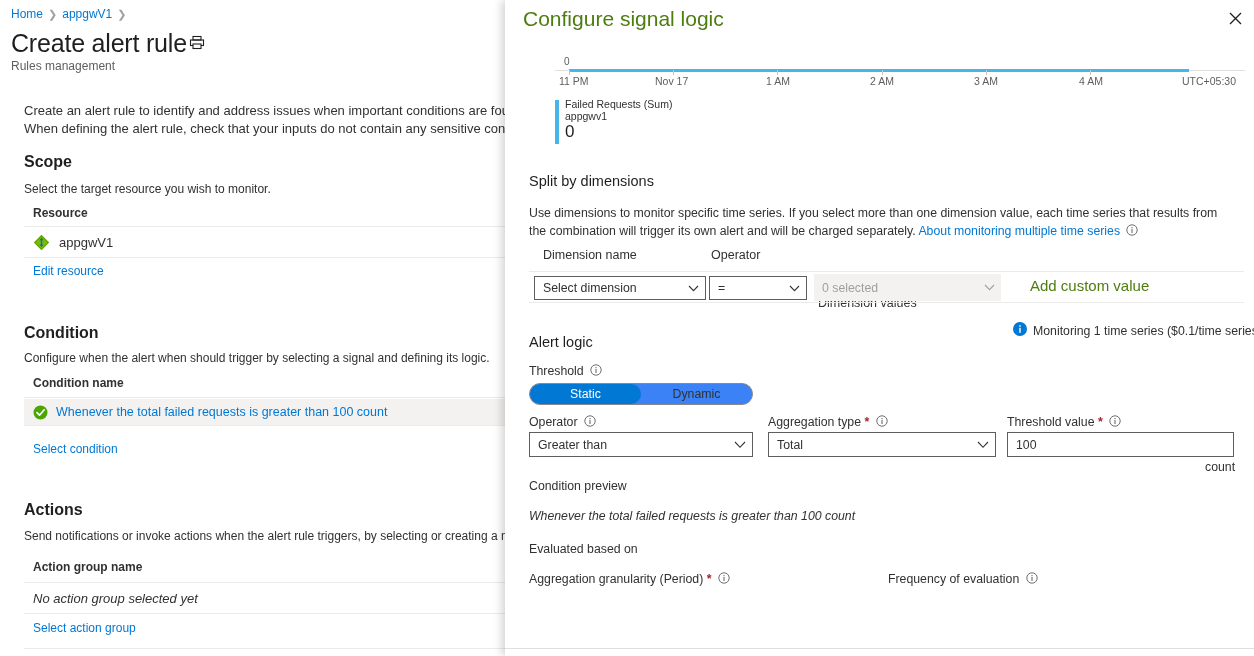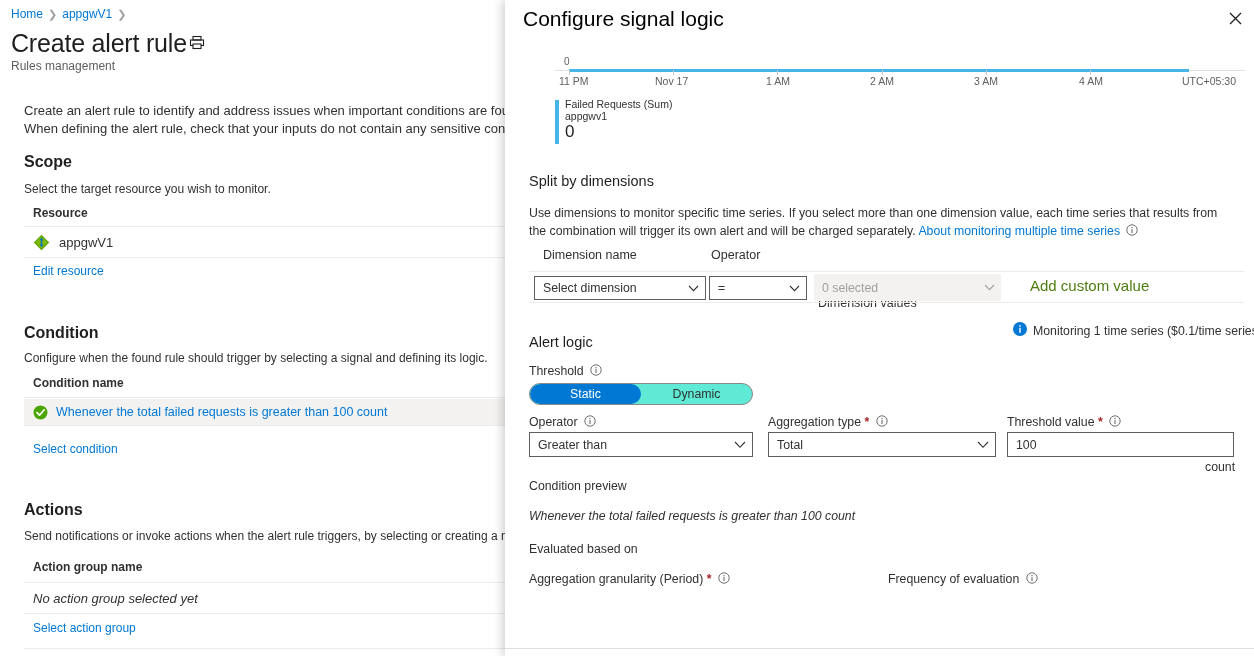--- a/index.html
+++ b/index.html
@@ -186,21 +186,21 @@
     background: #ffffff;
     box-shadow: -3px 0 9px rgba(0,0,0,0.18);
     overflow: hidden;
   }
   .flyout-title {
     position: absolute;
     left: 18px; top: 4px;
     font-size: 21px;
     line-height: 30px;
     font-weight: 300;
-    color: #000000;
+    color: #4d7c0f;
     white-space: nowrap;
   }
   .close-btn {
     position: absolute;
     right: 6px; top: 5px;
     width: 26px; height: 26px;
     display: flex; align-items: center; justify-content: center;
     cursor: pointer;
     color: #605e5c;
   }
@@ -406,21 +406,21 @@
     line-height: 16px;
     white-space: nowrap;
   }
 
   .toggle {
     position: absolute;
     box-sizing: border-box;
     width: 224px; height: 22px;
     border: 1px solid #8a8886;
     border-radius: 11px;
-    background: #5eead4;
+    background: #3b82f6;
     display: flex;
     overflow: hidden;
     cursor: pointer;
   }
   .toggle .seg {
     flex: 1 1 50%;
     display: flex; align-items: center; justify-content: center;
     font-size: 12.3px;
     color: #323130;
     border-radius: 11px;
@@ -468,21 +468,21 @@
           <path d="M8.5 3.6 L10.4 6.2 L9.2 6.2 L9.2 10.6 L10.4 10.6 L8.5 13.3 L6.6 10.6 L7.8 10.6 L7.8 6.2 L6.6 6.2 Z" fill="#0072c6"></path>
         </svg>
       </span>
       <span class="rtext">appgwV1</span>
     </div>
     <div class="hrule" style="top:257px;"></div>
 
     <div class="link" style="top:263px;">Edit resource</div>
 
     <div class="section-head" style="top:322px;">Condition</div>
-    <div class="section-desc" style="top:350px;">Configure when the found rule should trigger by selecting a signal and defining its logic.</div>
+    <div class="section-desc" style="top:350px;">Configure when the alert when should trigger by selecting a signal and defining its logic.</div>
     <div class="col-head" style="top:375px;">Condition name</div>
     <div class="hrule" style="top:397px;"></div>
 
     <div class="cond-row" style="top:399px;">
       <span class="check">
         <svg width="15" height="15" viewBox="0 0 15 15">
           <circle cx="7.5" cy="7.5" r="7" fill="#4ba600"></circle>
           <path d="M4 7.6 L6.5 10.2 L11.2 4.8" fill="none" stroke="#ffffff" stroke-width="1.7" stroke-linecap="round" stroke-linejoin="round"></path>
         </svg>
       </span>

